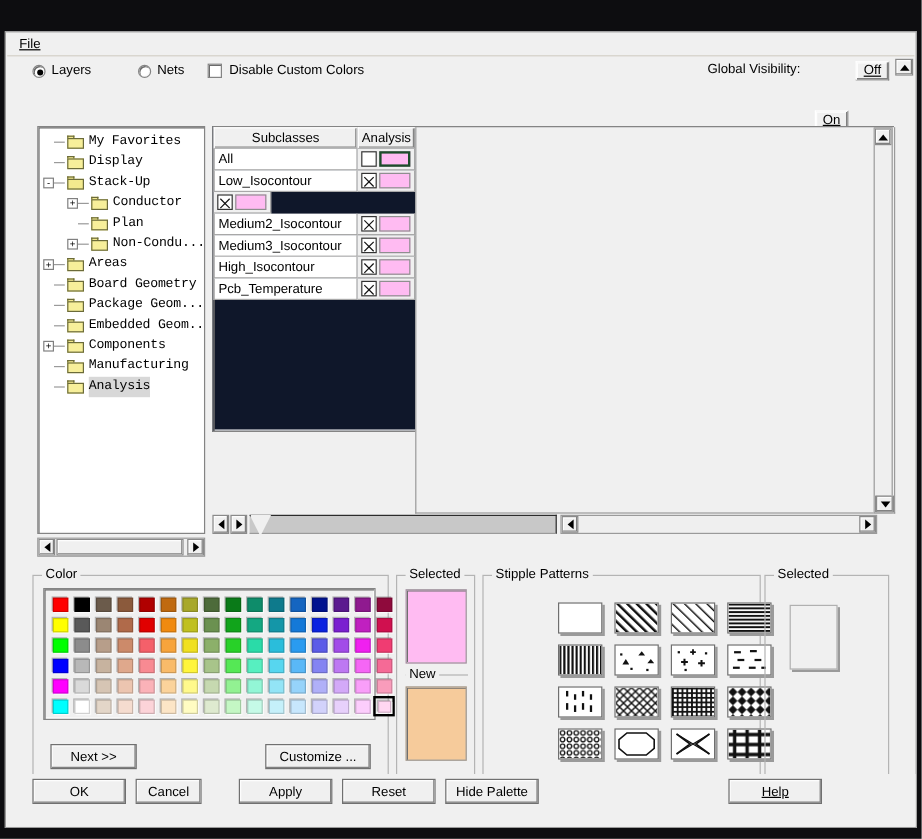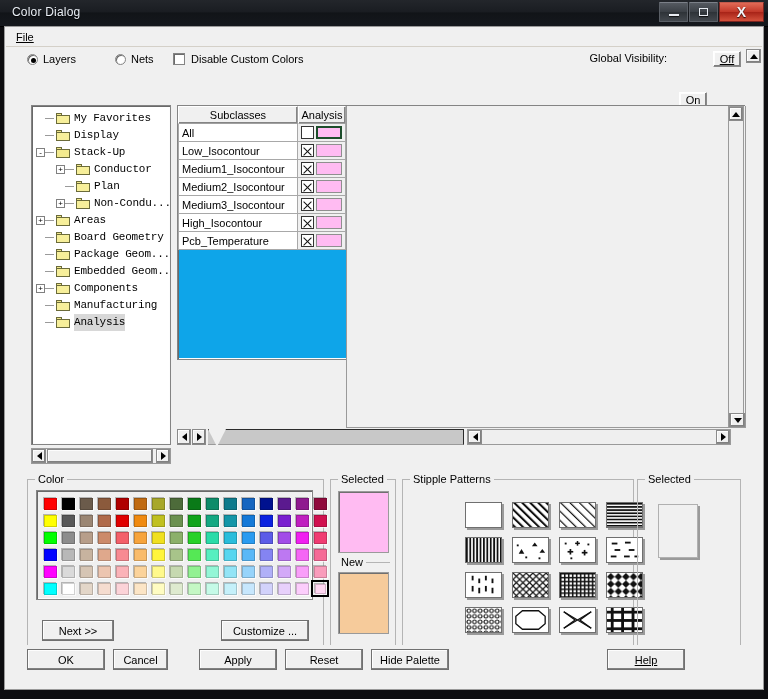--- a/index.html
+++ b/index.html
@@ -92,21 +92,21 @@
   .togspace{width:9px;flex:0 0 auto;}
   .dash{width:9px;height:1px;background:#9a9a9a;flex:0 0 auto;}
   .folder{width:14px;height:11px;position:relative;flex:0 0 auto;margin:0 4px 0 2px;}
   .folder .tab{position:absolute;left:0;top:0;width:6px;height:3px;background:#f2e88c;border:1px solid #6b6b3a;border-bottom:none;box-sizing:border-box;}
   .folder .body{position:absolute;left:0;top:2px;width:14px;height:9px;background:#f7ef9a;border:1px solid #6b6b3a;box-sizing:border-box;}
   .folder.open .body{background:#f3ea8e;}
   .tlabel{font-size:11px;font-family:"Liberation Mono",monospace;letter-spacing:-0.2px;}
   .tlabel.sel{background:#d8d8d8;}
 
   
-  .tblpanel{left:172px;top:78px;width:568px;height:255px;background:#0ea5e9;}
+  .tblpanel{left:172px;top:78px;width:568px;height:255px;background:#0f172a;}
   .tbl{position:absolute;left:0;top:0;width:168px;font-size:11px;}
   .thead{display:flex;height:18px;}
   .th{
     box-sizing:border-box;background:#f0f0f0;border:1px solid #a0a0a0;
     border-top-color:#fff;border-left-color:#fff;
     box-shadow:inset -1px -1px 0 #848484;
     display:flex;align-items:center;justify-content:center;font-size:11px;color:#000;
   }
   .th.c1{width:120px;}
   .th.c2{width:48px;}
@@ -185,38 +185,20 @@
   .selstip{position:absolute;left:20px;top:24px;width:40px;height:54px;background:#f0f0f0;
     border:1px solid #b0b0b0;box-shadow:2px 2px 0 #9a9a9a;box-sizing:border-box;}
 
   .bottombar{position:absolute;left:0;bottom:0;width:758px;height:44px;background:#f0f0f0;}
 </style>
 </head>
 <body>
 
 <div class="win">
 
-  <div class="titlebar">
-    <div class="title-text">Color Dialog</div>
-    <div class="winbtns">
-      <div class="wb">
-          <div class="g">
-            <div class="minbar"></div>
-          </div>
-        </div>
-      <div class="wb">
-          <div class="g">
-            <div class="maxsq"></div>
-          </div>
-        </div>
-      <div class="wb close">
-          <div class="g">X</div>
-        </div>
-    </div>
-  </div>
 
   <div class="client">
 
     <div class="menubar">
       <div class="menuitem"><u>File</u></div>
     </div>
 
     <div class="optrow">
       <div class="radio" style="left:22px;top:4px;">
         <span class="rdot on"></span>
@@ -391,21 +373,20 @@
               </div>
             </div>
             <div class="trow">
               <div class="tc-name">Low_Isocontour</div>
               <div class="tc-an">
                 <span class="xbox checked"></span>
                 <span class="swatch" style="background: rgb(255, 187, 242);"></span>
               </div>
             </div>
             <div class="trow">
-              <div class="tc-name">Medium1_Isocontour</div>
               <div class="tc-an">
                 <span class="xbox checked"></span>
                 <span class="swatch" style="background: rgb(255, 187, 242);"></span>
               </div>
             </div>
             <div class="trow">
               <div class="tc-name">Medium2_Isocontour</div>
               <div class="tc-an">
                 <span class="xbox checked"></span>
                 <span class="swatch" style="background: rgb(255, 187, 242);"></span>

